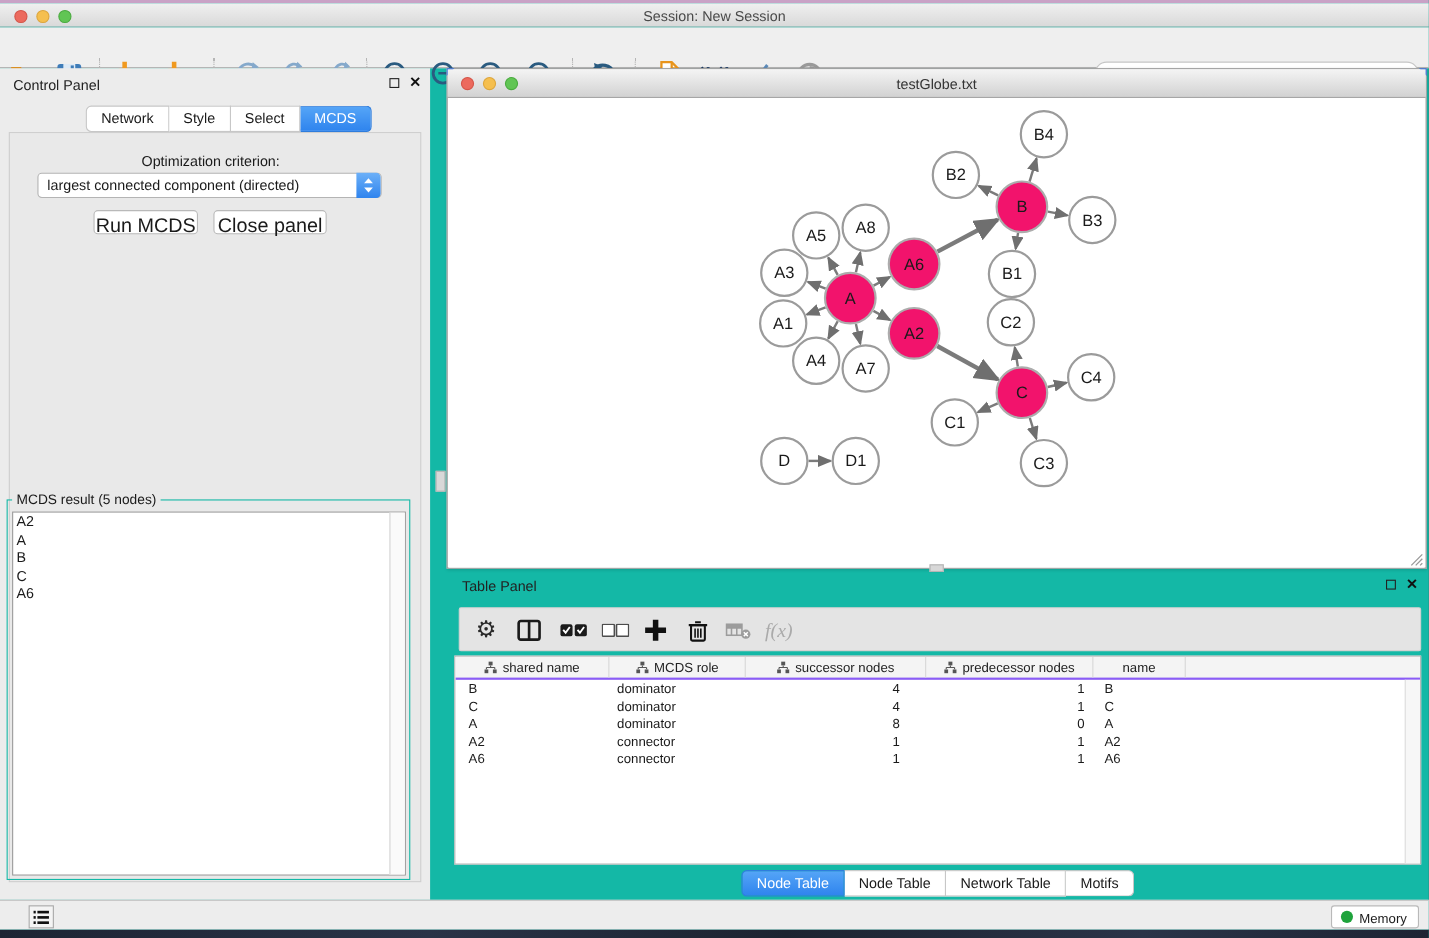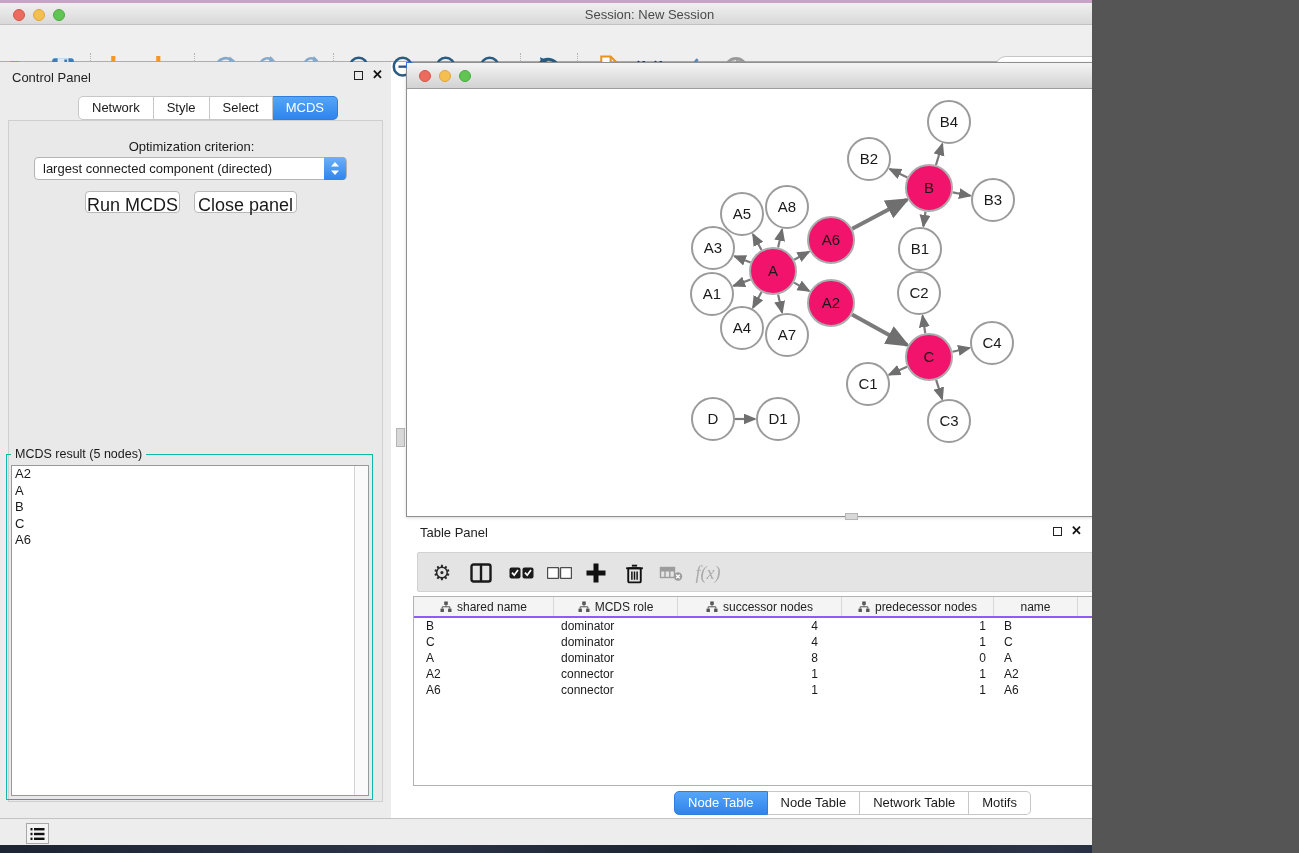--- a/index.html
+++ b/index.html
@@ -1,18 +1,18 @@
 <!DOCTYPE html>
 <html><head>
 <meta charset="utf-8">
 <style>
   * { margin:0; padding:0; box-sizing:border-box; }
   html,body { background:#555; }
-  .screen{ position:relative; width:1092px; height:853px; overflow:hidden;
-           font-family:"Liberation Sans", sans-serif; background:#ffffff; color:#1a1a1a; }
+  .screen{ position:relative; width:1299px; height:853px; overflow:hidden;
+           font-family:"Liberation Sans", sans-serif; background:#14b8a6; color:#1a1a1a; }
 
   
   .desktop-top{ position:absolute; left:0; top:0; width:1299px; height:3px; background:#c9a2c6; }
   .desktop-bottom{ position:absolute; left:0; top:845px; width:1299px; height:8px;
                    background:linear-gradient(90deg,#1d2433,#2a3347 30%,#1c2330 55%,#2b3448 80%,#1d2433); }
 
   
   .titlebar{ position:absolute; left:0; top:3px; width:1299px; height:22px;
              background:linear-gradient(#f0f0f0,#d9d9d9); border-bottom:1px solid #c2c2c2; }
   .titlebar .title{ position:absolute; left:0; right:0; top:4px; text-align:center;
@@ -358,20 +358,21 @@
 
   <section class="net-frame">
     <div class="corner-mark corner-tl"></div>
     <div class="corner-mark corner-tr"></div>
     <div class="net-title">
       <div class="lights">
         <span class="light red"></span>
         <span class="light yellow"></span>
         <span class="light green"></span>
       </div>
+      <div class="title">testGlobe.txt</div>
     </div>
     <div class="net-canvas">
       <svg id="graph-svg" width="887" height="426" viewBox="0 0 887 426">
           <defs>
             <marker id="arrw" markerWidth="8" markerHeight="6" refX="5.2" refY="2.5" orient="auto">
               <path d="M0,0 L6,2.5 L0,5 z" fill="#6F6F6F"></path>
             </marker>
           </defs>
           <line x1="342.543265126549" y1="189.46729347687497" x2="325.5210375870572" y2="195.88551041799482" stroke="#7B7B7B" stroke-width="2.2" marker-end="url(#arrw)"></line>
           <line x1="386.01386441664306" y1="192.59385622987205" x2="401.11055789933016" y2="200.92306642721664" stroke="#7B7B7B" stroke-width="2.2" marker-end="url(#arrw)"></line>

